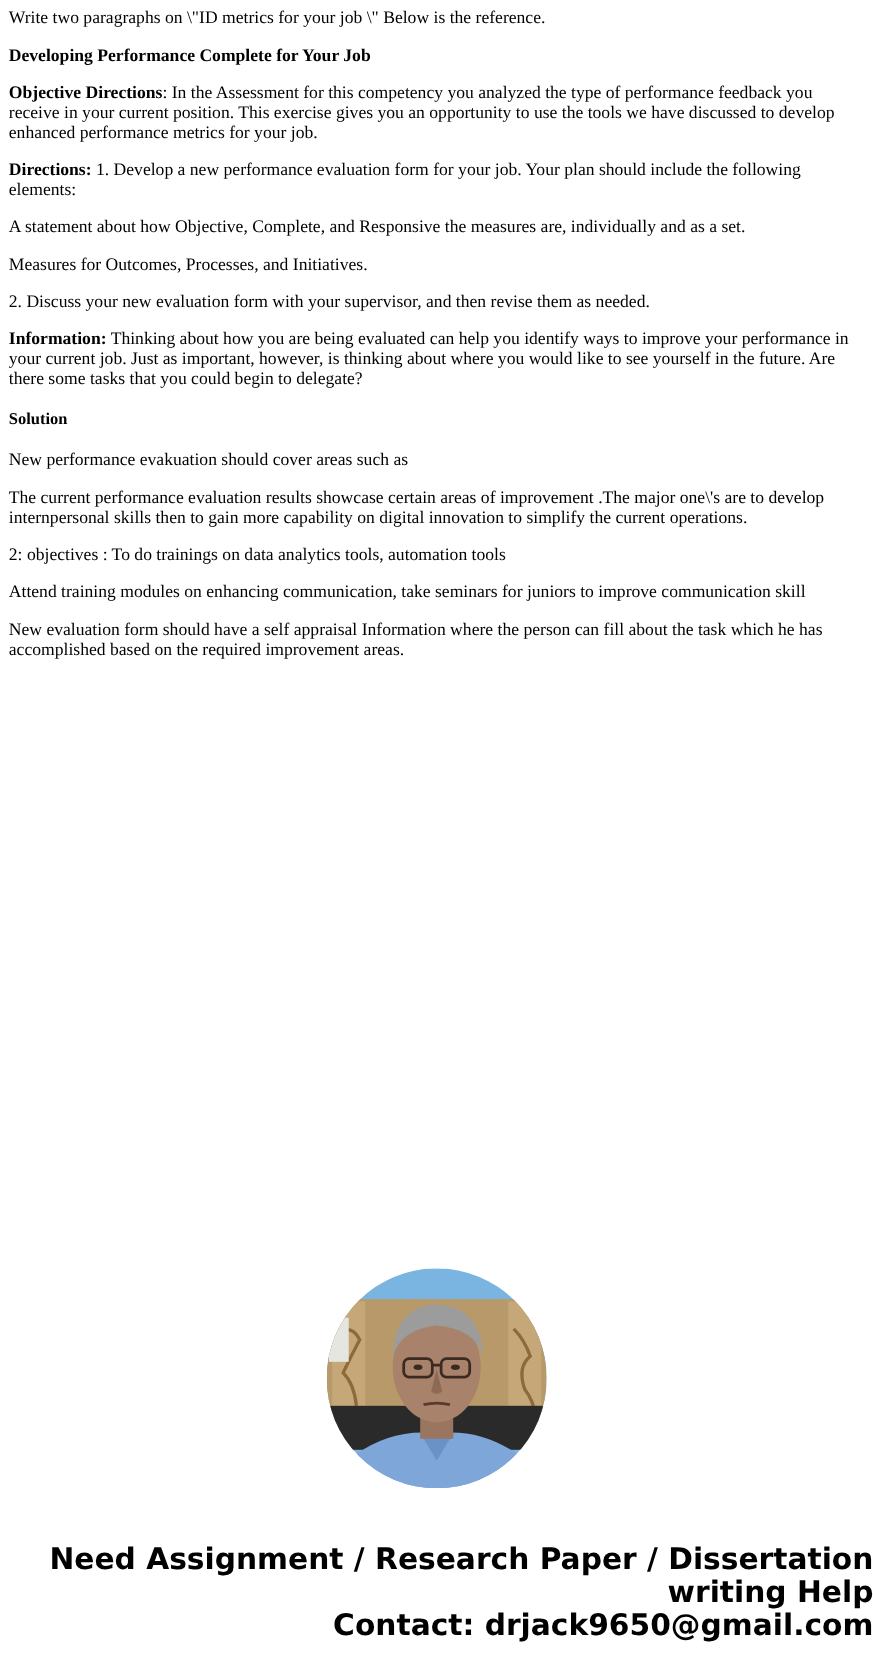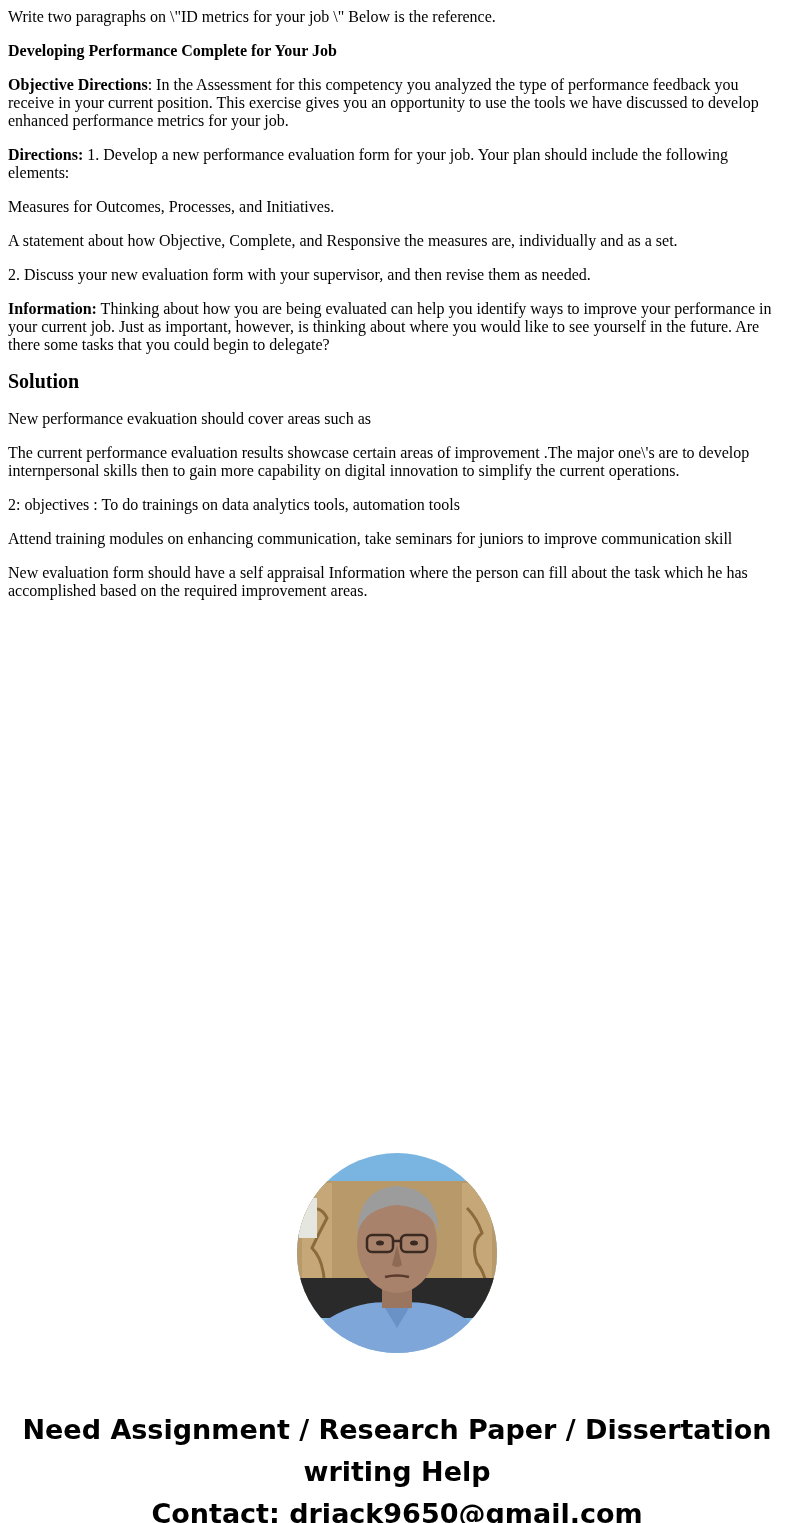--- a/index.html
+++ b/index.html
@@ -21,21 +21,21 @@
       position: absolute;
       left: 8px;
       top: 8px;
       width: 770px;
     }
     p {
       margin: 0 0 16px 0;
     }
     .bold { font-weight: bold; }
     h3 {
-      font-size: 20px;
+      font-size: 15px;
       font-weight: bold;
       margin: 0 0 18px 0;
       line-height: 22px;
     }
     .avatar-wrap {
       position: absolute;
       left: 297px;
       top: 1153px;
       width: 200px;
       height: 200px;
@@ -48,32 +48,32 @@
       left: 0;
       top: 1403px;
       width: 794px;
       text-align: center;
       font-family: "DejaVu Sans", sans-serif;
       font-weight: bold;
       font-size: 27px;
       line-height: 30px;
       color: #000000;
     }
-    .promo div { margin: 12px; }
+    .promo div { margin: 0; text-align: right; }
   </style>
 </head>
 <body>
 
 <div class="content">
   <p>Write two paragraphs on \"ID metrics for your job \" Below is the reference.</p>
   <p class="bold">Developing Performance Complete for Your Job</p>
   <p><span class="bold">Objective Directions</span><span>: In the Assessment for this competency you analyzed the type of performance feedback you receive in your current position. This exercise gives you an opportunity to use the tools we have discussed to develop enhanced performance metrics for your job.</span></p>
   <p><span class="bold">Directions:</span><span> 1. Develop a new performance evaluation form for your job. Your plan should include the following elements:</span></p>
+  <p>A statement about how Objective, Complete, and Responsive the measures are, individually and as a set.</p>
   <p>Measures for Outcomes, Processes, and Initiatives.</p>
-  <p>A statement about how Objective, Complete, and Responsive the measures are, individually and as a set.</p>
   <p>2. Discuss your new evaluation form with your supervisor, and then revise them as needed.</p>
   <p><span class="bold">Information:</span><span> Thinking about how you are being evaluated can help you identify ways to improve your performance in your current job. Just as important, however, is thinking about where you would like to see yourself in the future. Are there some tasks that you could begin to delegate?</span></p>
 
   <h3>Solution</h3>
   <p>New performance evakuation should cover areas such as</p>
   <p>The current performance evaluation results showcase certain areas of improvement .The major one\'s are to develop internpersonal skills then to gain more capability on digital innovation to simplify the current operations.</p>
   <p>2: objectives : To do trainings on data analytics tools, automation tools</p>
   <p>Attend training modules on enhancing communication, take seminars for juniors to improve communication skill</p>
   <p>New evaluation form should have a self appraisal Information where the person can fill about the task which he has accomplished based on the required improvement areas.</p>
 </div>

